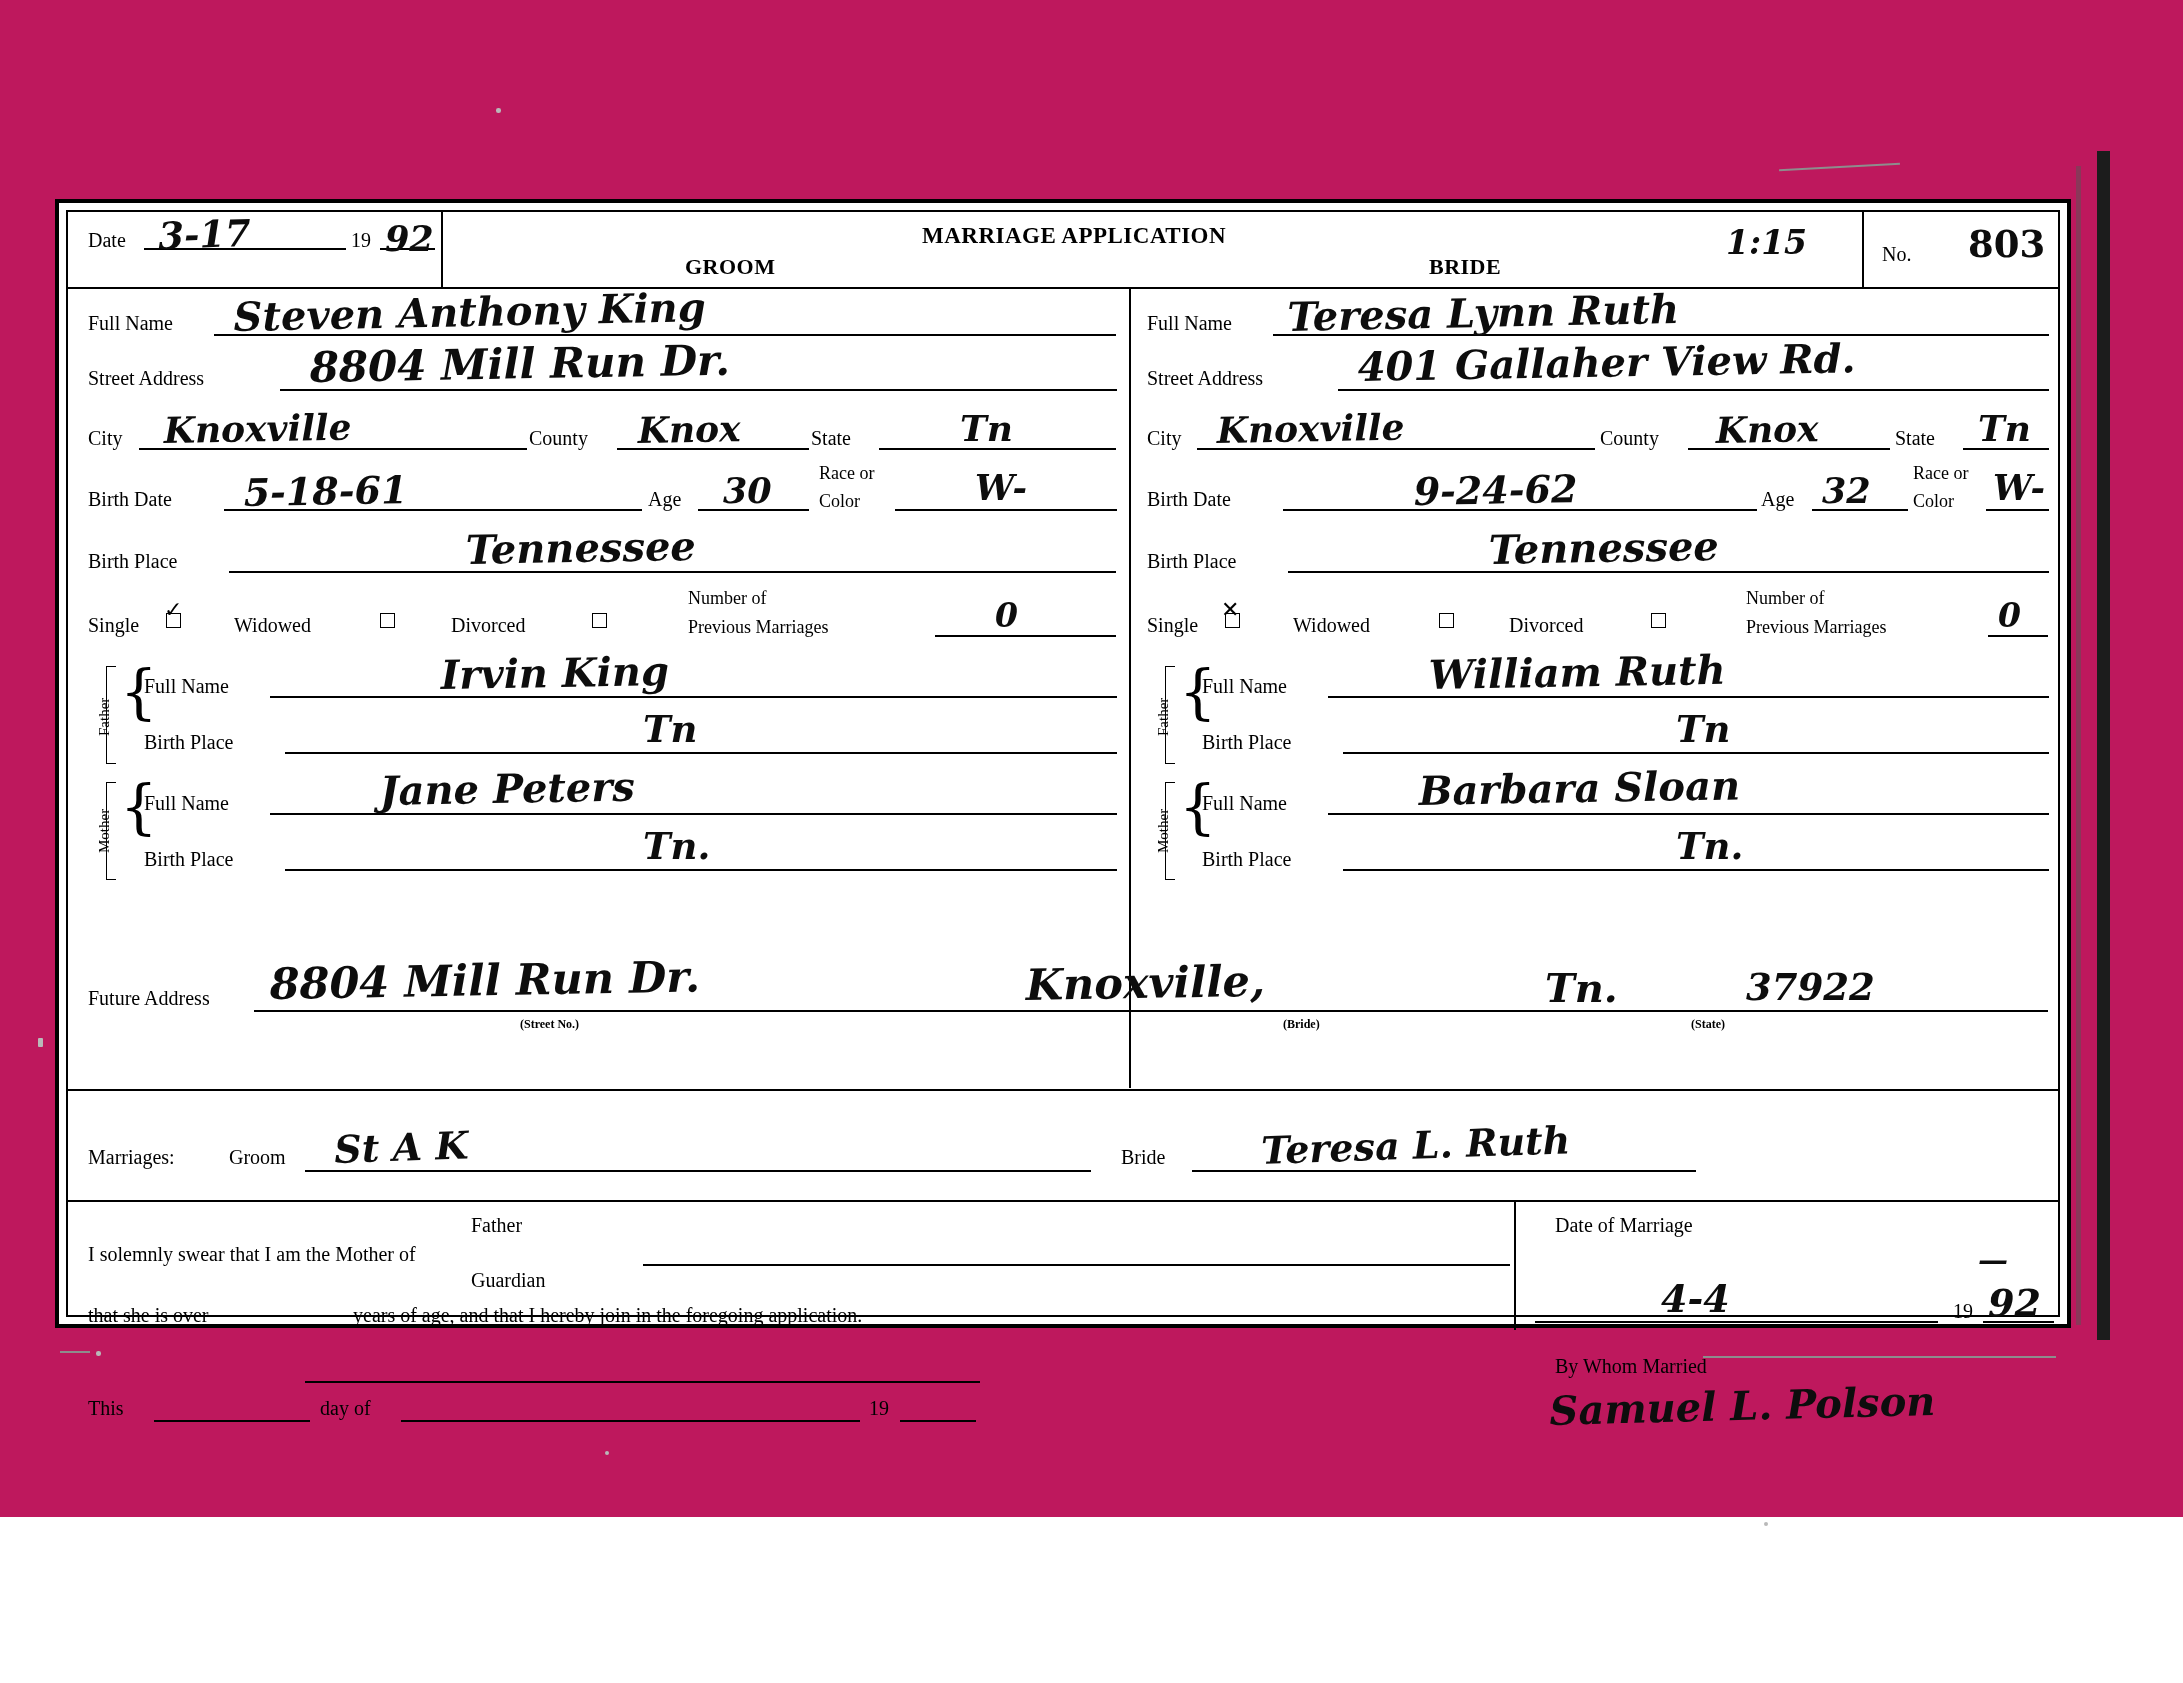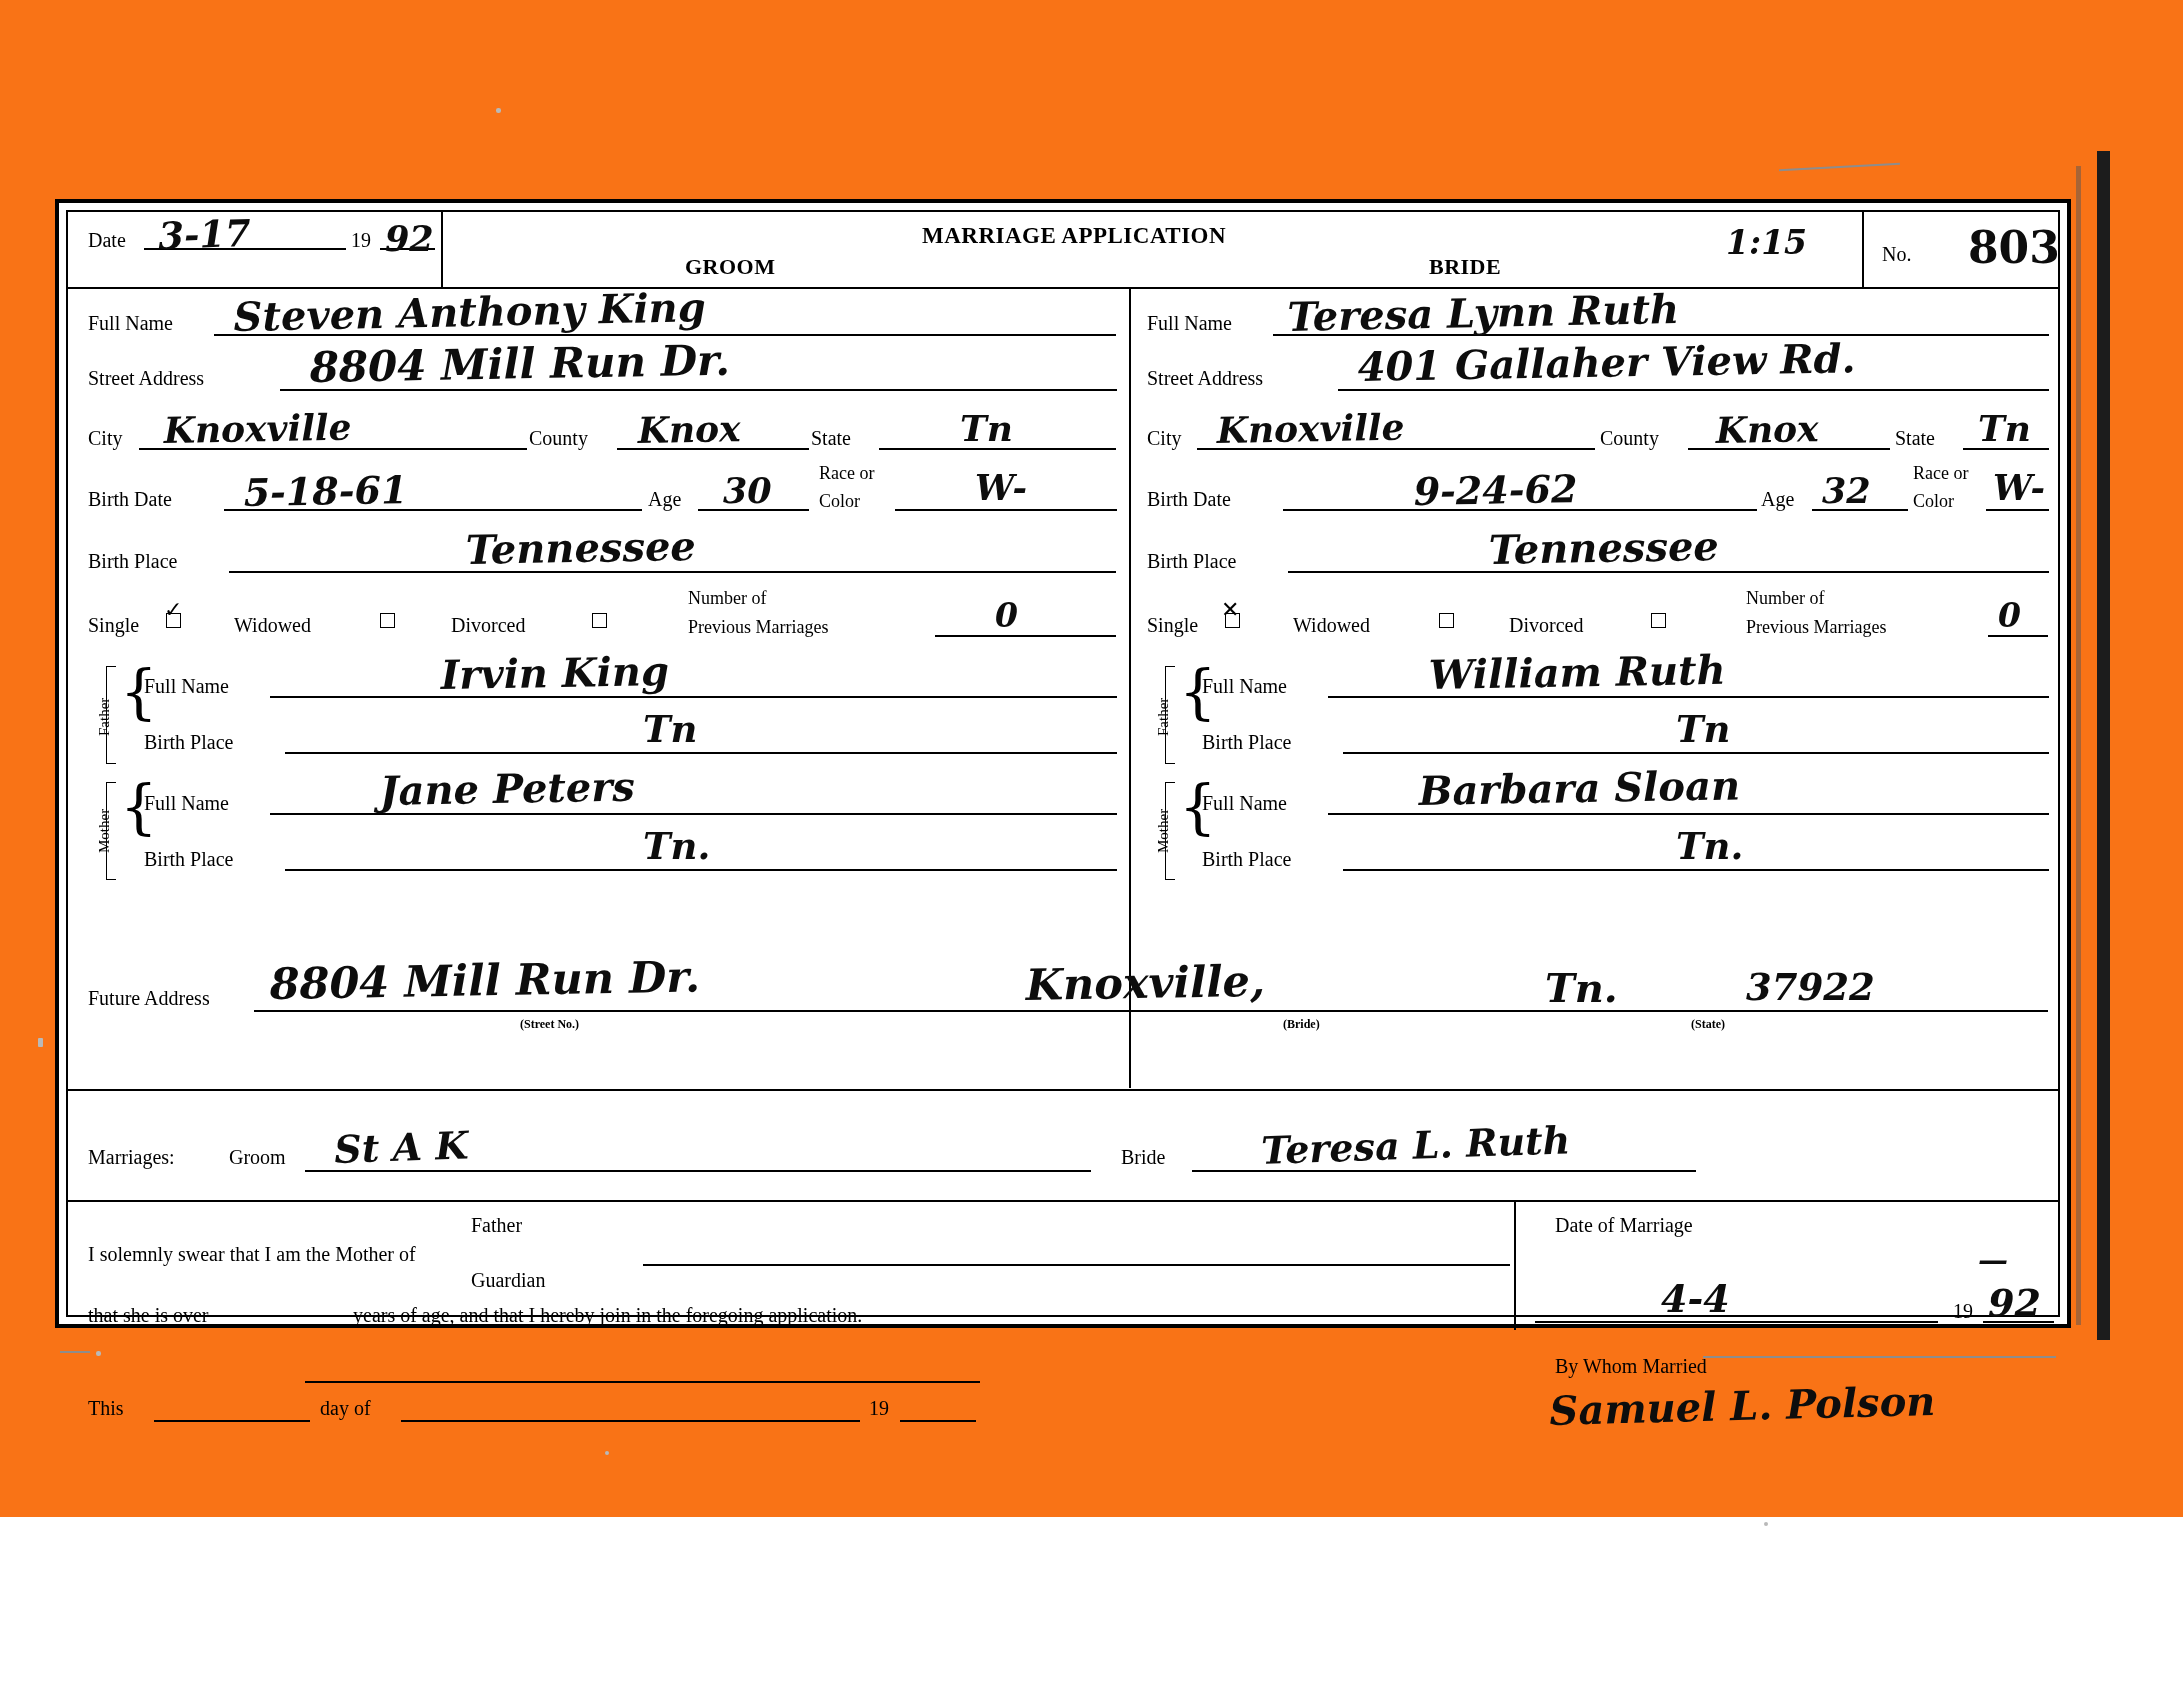--- a/index.html
+++ b/index.html
@@ -14,21 +14,21 @@
     color: #000000;
     position: relative;
     overflow: hidden;
   }
 
   
   #scan {
     position: absolute;
     left: 0; top: 0;
     width: 2183px; height: 1517px;
-    background: #f97316;
+    background: #be185d;
   }
 
   
   .speck {
     position: absolute;
     background: #b9b9b9;
     border-radius: 50%;
   }
 
   
@@ -186,21 +186,21 @@
       <div class="rule" style="left:312px;top:36px;width:55px;"></div>
       <div class="hw" style="left:317px;top:9px;font-size:35px;">92</div>
 
       <div class="lbl bold" style="left:617px;top:44px;font-size:22px;letter-spacing:0.5px;">GROOM</div>
       <div class="lbl bold" style="left:854px;top:12px;font-size:23px;letter-spacing:0.5px;">MARRIAGE APPLICATION</div>
       <div class="lbl bold" style="left:1361px;top:44px;font-size:22px;letter-spacing:0.5px;">BRIDE</div>
 
       <div class="hw" style="left:1658px;top:14px;font-size:33px;">1:15</div>
 
       <div class="lbl" style="left:1814px;top:32px;">No.</div>
-      <div class="hw" style="left:1900px;top:14px;font-size:44px;font-style:normal;">803</div>
+      <div class="hw" style="left:1900px;top:14px;font-size:37px;font-style:normal;">803</div>
 
       <div class="vline" style="left:1061px;top:75px;height:801px;"></div>
 
       <div class="lbl" style="left:20px;top:101px;">Full Name</div>
       <div class="rule" style="left:146px;top:122px;width:902px;"></div>
       <div class="hw" style="left:166px;top:85px;font-size:40px;transform:rotate(-1.2deg);">Steven Anthony King</div>
 
       <div class="lbl" style="left:20px;top:156px;">Street Address</div>
       <div class="rule" style="left:212px;top:177px;width:837px;"></div>
       <div class="hw" style="left:242px;top:135px;font-size:42px;transform:rotate(-1deg);">8804 Mill Run Dr.</div>

